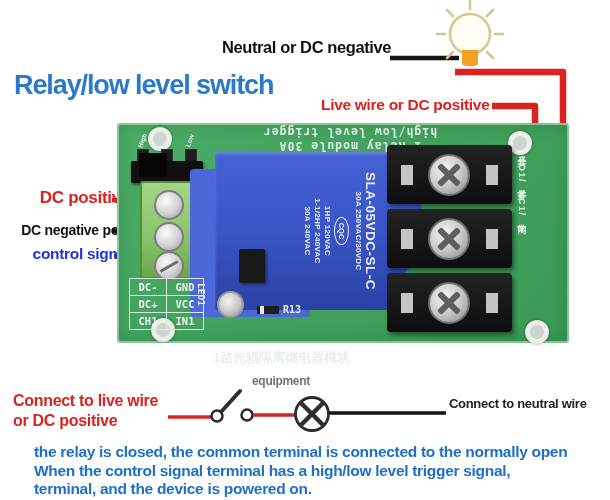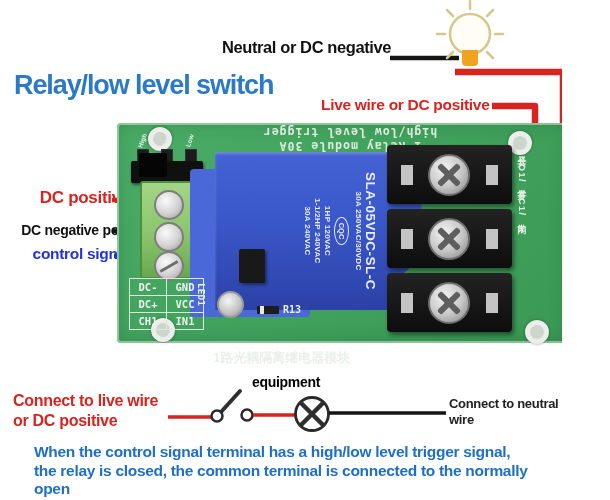--- a/index.html
+++ b/index.html
@@ -3,33 +3,33 @@
 <meta charset="utf-8">
 <style>
   :root{
     --red:#d8231f; --title_blue:#2a7ac9; --text_blue:#1e6fc5; --ctrl_blue:#2433d8;
     --board_green:#42a35f; --board_green_dark:#2f8a4a; --term_green:#8cc46d;
     --relay_blue:#3a57c9; --relay_blue_dark:#2b41a6; --bulb_base:#f0a220;
     --bulb_ray:#d6c88c; --wire_black:#151515; --silk_white:#e9f0e9;
   }
   *{margin:0;padding:0;box-sizing:border-box;}
   body{background:#fff;font-family:"Liberation Sans",sans-serif;}
-  .stage{position:relative;width:562px;height:500px;background:#fff;overflow:hidden;}
+  .stage{position:relative;width:610px;height:500px;background:#fff;overflow:hidden;}
   .abs{position:absolute;}
 
   
   .title{left:14px;top:70px;font-size:27px;font-weight:bold;color:var(--title_blue);letter-spacing:-1.1px;}
   .lbl-neutral{left:222px;top:38px;font-size:16.5px;font-weight:bold;color:#111;letter-spacing:-0.4px;}
   .lbl-live{left:321px;top:96px;font-size:15.5px;font-weight:bold;color:var(--red);letter-spacing:-0.3px;text-align:right;}
   .lbl-left{left:0;width:130px;text-align:right;letter-spacing:-0.3px;font-weight:bold;}
   .lbl-dcpos{top:188px;font-size:17px;color:var(--red);}
   .lbl-dcneg{top:222px;font-size:14px;color:#111;}
   .lbl-ctrl{top:245px;font-size:15.5px;color:var(--ctrl_blue);}
   .lbl-connect-live{left:13px;top:391px;font-size:16px;line-height:20px;font-weight:bold;color:var(--red);letter-spacing:-0.3px;}
-  .lbl-equipment{left:252px;top:374px;width:120px;font-size:14px;font-weight:bold;color:#000000;letter-spacing:-0.3px;}
+  .lbl-equipment{left:252px;top:374px;width:120px;font-size:12px;font-weight:bold;color:#737373;letter-spacing:-0.3px;}
   .lbl-connect-neutral{left:449px;top:396px;font-size:13px;line-height:16px;font-weight:bold;color:#222;letter-spacing:-0.3px;}
   .paragraph{left:34px;top:443px;font-size:15.5px;line-height:18.5px;font-weight:bold;color:var(--text_blue);letter-spacing:-0.3px;}
 
   
   .board{left:117px;top:123px;width:452px;height:220px;background:linear-gradient(135deg,#4aad67,var(--board_green) 40%,#3a9955);
          border-radius:4px;box-shadow:inset 0 0 0 2px rgba(210,235,210,.55), inset 0 0 18px rgba(0,60,20,.25);}
   .hole{position:absolute;border-radius:50%;width:24px;height:24px;background:#cdd6cd;border:5px solid #eceeec;box-shadow:0 0 3px rgba(0,0,0,.4);}
   .flipped-text{position:absolute;left:88px;top:2px;width:290px;transform:rotate(180deg);text-align:center;
                 color:#dfeadf;font-family:"DejaVu Sans Mono",monospace;font-weight:bold;}
   .flipped-text div{font-size:11.5px;line-height:14px;letter-spacing:1px;}
@@ -208,17 +208,18 @@
   <div class="abs lbl-connect-live">
     <div>Connect to live wire</div>
     <div>or DC positive</div>
   </div>
   <div class="abs lbl-equipment">equipment</div>
   <div class="abs lbl-connect-neutral">
     <div>Connect to neutral wire</div>
   </div>
 
   <div class="abs paragraph">
+    <div>the relay is closed, the common terminal is connected to the normally open</div>
     <div>When the control signal terminal has a high/low level trigger signal,</div>
-    <div>the relay is closed, the common terminal is connected to the normally open</div>
+    <div>terminal, and the device is powered on.</div>
   </div>
 
 </div>
 
 </body></html>

